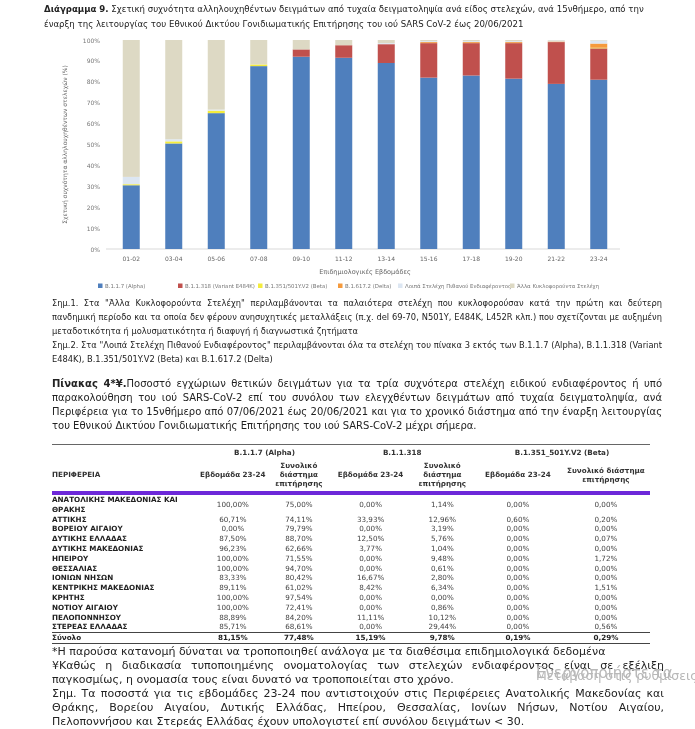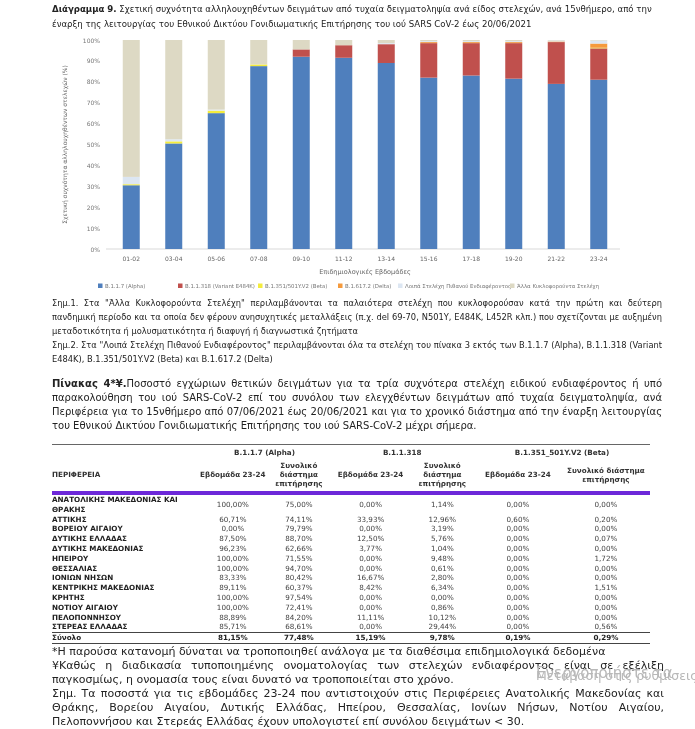--- a/index.html
+++ b/index.html
@@ -1,18 +1,18 @@
 <!DOCTYPE html>
 <html><head>
 <meta charset="utf-8">
 <style>
   html, body { margin:0; padding:0; background:#ffffff; }
   body { width:695px; height:729px; position:relative; overflow:hidden;
          font-family:"DejaVu Sans", "Liberation Sans", sans-serif; color:#222; }
-  .caption { position:absolute; left:52px; top:2px; width:600px; font-size:8.6px; line-height:15px; }
+  .caption { position:absolute; left:44px; top:2px; width:600px; font-size:8.6px; line-height:15px; }
   .caption b { font-weight:bold; }
   #chart { position:absolute; left:40px; top:30px; }
   .notes { position:absolute; left:52px; top:296px; width:610px; font-size:8.3px; line-height:14px; text-align:justify; }
   .tbl-title { position:absolute; left:52px; top:377px; width:610px; font-size:10px; line-height:14px; text-align:justify; }
   table { position:absolute; left:52px; top:444px; width:598px; border-collapse:collapse; font-size:7.2px; }
   table th { font-weight:bold; color:#333; }
   thead tr.grp th { border-top:1.5px solid #666; padding:3px 0 2px 0; }
   thead tr.sub th { font-weight:bold; padding:2px 0 3px 0; border-bottom:4px solid #6d28d9; vertical-align:middle; line-height:9px; }
   td { padding:0; line-height:9.8px; text-align:center; color:#444; }
   td.region { text-align:left; font-weight:bold; color:#222; width:150px; }
@@ -216,21 +216,21 @@
         <td>83,33%</td>
         <td>80,42%</td>
         <td>16,67%</td>
         <td>2,80%</td>
         <td>0,00%</td>
         <td>0,00%</td>
       </tr>
       <tr>
         <td class="region">ΚΕΝΤΡΙΚΗΣ ΜΑΚΕΔΟΝΙΑΣ</td>
         <td>89,11%</td>
-        <td>60,37%</td>
+        <td>61,02%</td>
         <td>8,42%</td>
         <td>6,34%</td>
         <td>0,00%</td>
         <td>1,51%</td>
       </tr>
       <tr>
         <td class="region">ΚΡΗΤΗΣ</td>
         <td>100,00%</td>
         <td>97,54%</td>
         <td>0,00%</td>

